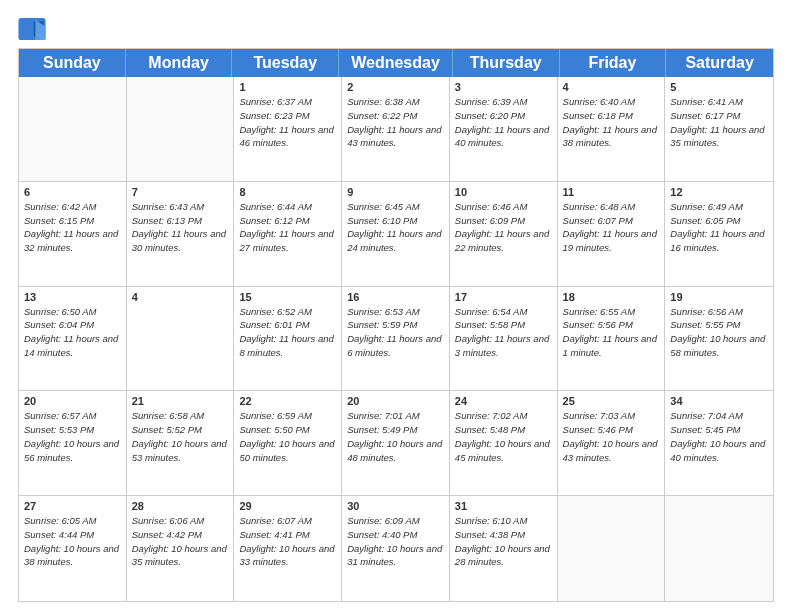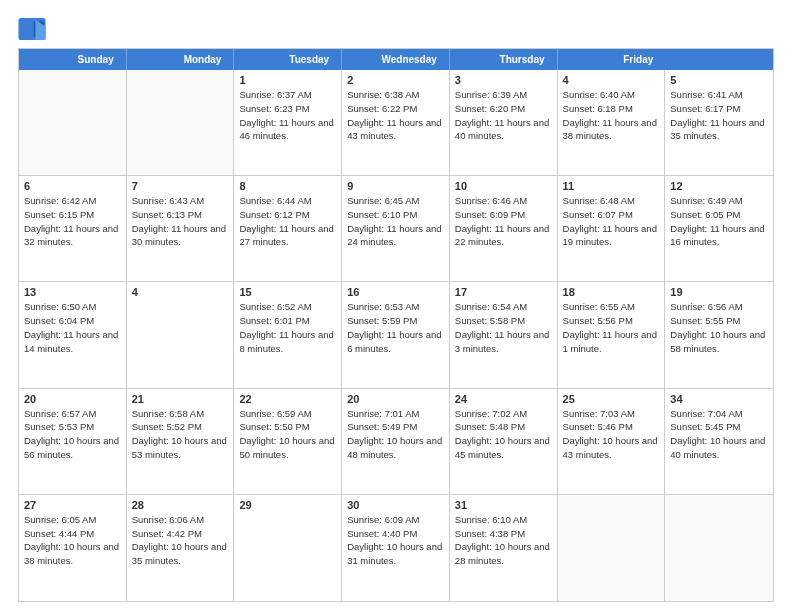--- a/index.html
+++ b/index.html
@@ -50,24 +50,24 @@
       flex-direction: column;
       border: 1px solid #ccc;
     }
     .cal-header {
       display: grid;
       grid-template-columns: repeat(7, 1fr);
       background: #3a7fd5;
     }
     .cal-header-cell {
       color: #fff;
-      font-size: 10px;
+      font-size: 16px;
       font-weight: bold;
       padding: 5px 12px;
-      text-align: right;
+      text-align: center;
       border-right: 1px solid rgba(255,255,255,0.3);
     }
     .cal-header-cell:last-child { border-right: none; }
     .cal-body {
       flex: 1;
       display: grid;
       grid-template-rows: repeat(5, 1fr);
     }
     .cal-row {
       display: grid;
@@ -87,20 +87,21 @@
     .cal-cell.empty { background: #f9f9f9; }
     .day-num {
       font-size: 11px;
       font-weight: bold;
       margin-bottom: 2px;
       display: block;
     }
     .day-info {
       line-height: 1.45;
       color: #333;
+      font-style: italic;
     }
   </style>
 </head>
 <body>
 
 <div class="page">
   <div class="header">
     <div class="logo">
       <svg class="logo-icon" viewBox="0 0 32 26" xmlns="http://www.w3.org/2000/svg">
         <rect x="0" y="0" width="32" height="26" rx="3" fill="#3a7fd5"></rect>
@@ -119,20 +120,21 @@
   </div>
 
   <div class="calendar">
     <div class="cal-header" id="cal-header">
         <div class="cal-header-cell">Sunday</div>
         <div class="cal-header-cell">Monday</div>
         <div class="cal-header-cell">Tuesday</div>
         <div class="cal-header-cell">Wednesday</div>
         <div class="cal-header-cell">Thursday</div>
         <div class="cal-header-cell">Friday</div>
+        <div class="cal-header-cell">Saturday</div>
       </div>
     <div class="cal-body" id="cal-body">
         <div class="cal-row">
           <div class="cal-cell empty"></div>
           <div class="cal-cell empty"></div>
           <div class="cal-cell">
             <span class="day-num">1</span>
             <div class="day-info">Sunrise: 6:37 AM<br>Sunset: 6:23 PM<br>Daylight: 11 hours and 46 minutes.</div>
           </div>
           <div class="cal-cell">
@@ -245,20 +247,21 @@
           <div class="cal-cell">
             <span class="day-num">27</span>
             <div class="day-info">Sunrise: 6:05 AM<br>Sunset: 4:44 PM<br>Daylight: 10 hours and 38 minutes.</div>
           </div>
           <div class="cal-cell">
             <span class="day-num">28</span>
             <div class="day-info">Sunrise: 6:06 AM<br>Sunset: 4:42 PM<br>Daylight: 10 hours and 35 minutes.</div>
           </div>
           <div class="cal-cell">
             <span class="day-num">29</span>
+            <div class="day-info">Sunrise: 6:07 AM<br>Sunset: 4:41 PM<br>Daylight: 10 hours and 33 minutes.</div>
           </div>
           <div class="cal-cell">
             <span class="day-num">30</span>
             <div class="day-info">Sunrise: 6:09 AM<br>Sunset: 4:40 PM<br>Daylight: 10 hours and 31 minutes.</div>
           </div>
           <div class="cal-cell">
             <span class="day-num">31</span>
             <div class="day-info">Sunrise: 6:10 AM<br>Sunset: 4:38 PM<br>Daylight: 10 hours and 28 minutes.</div>
           </div>
           <div class="cal-cell empty"></div>

